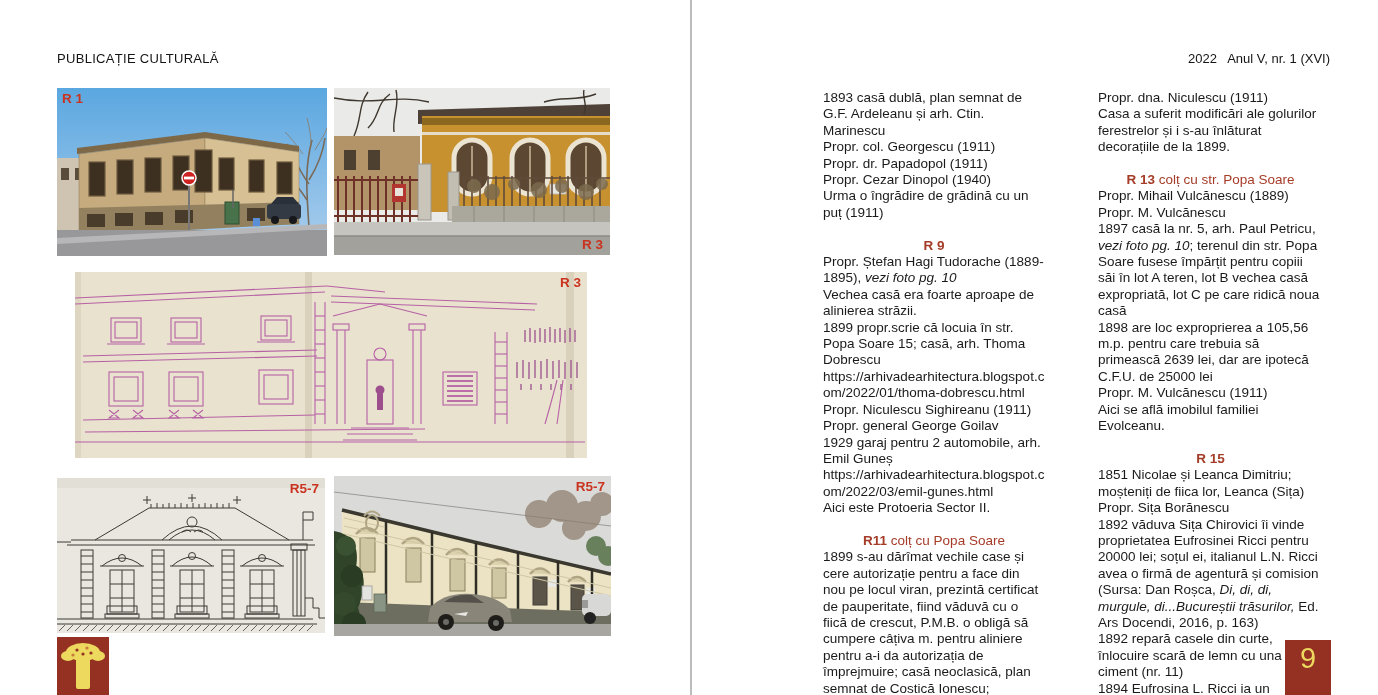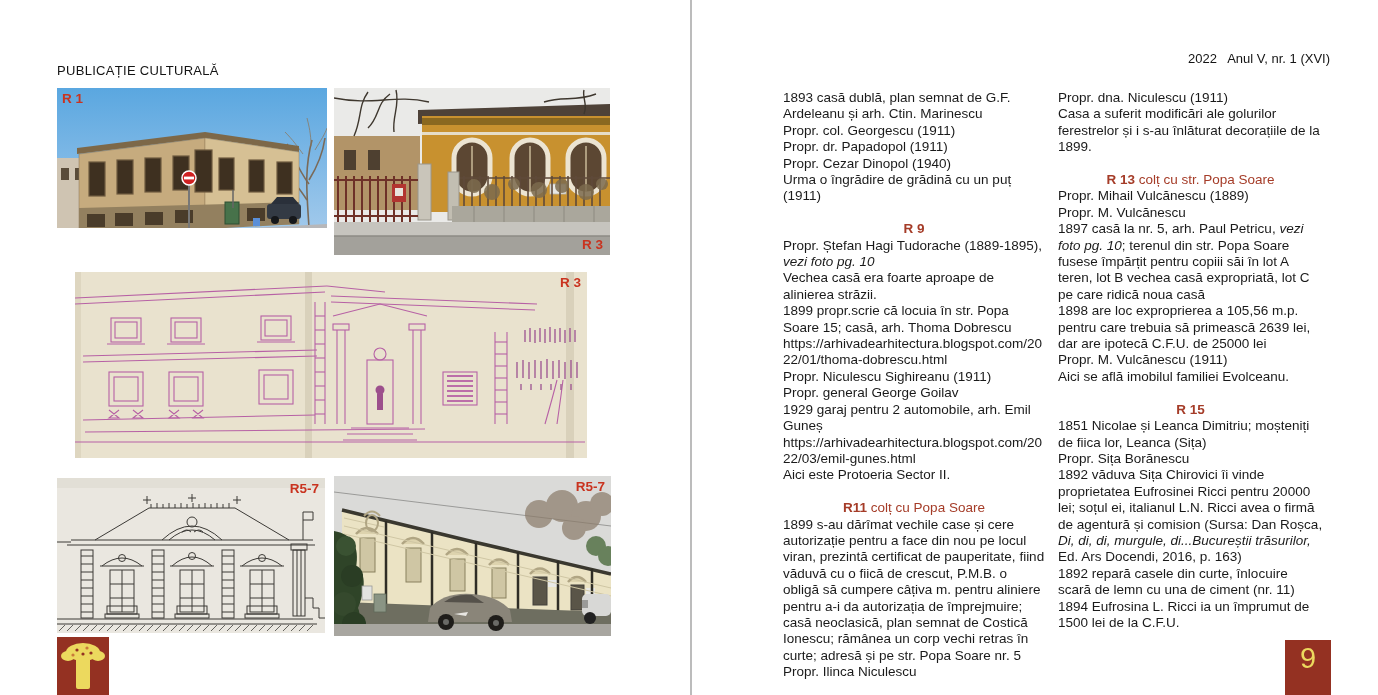--- a/index.html
+++ b/index.html
@@ -1,49 +1,49 @@
 <!DOCTYPE html>
 <html style="--heading-red: #a53c28; --label-red: #c9331f; --footer-maroon: #943122; --footer-yellow: #ecd95e;"><head>
 <meta charset="utf-8">
 <style>
   html,body{margin:0;padding:0;background:#fff;}
   .spread{position:relative;width:1378px;height:695px;background:#ffffff;overflow:hidden;
           font-family:"Liberation Sans","DejaVu Sans",sans-serif;color:#1a1a1a;}
   .divider{position:absolute;left:690px;top:0;width:2px;height:695px;background:#bcbcbc;}
 
-  .hdr-left{position:absolute;left:57px;top:51px;font-size:13px;letter-spacing:.3px;color:#141414;white-space:pre;margin-top:12px;}
+  .hdr-left{position:absolute;left:57px;top:51px;font-size:13px;letter-spacing:.3px;color:#141414;white-space:pre;}
   .hdr-right{position:absolute;right:48px;top:51px;font-size:13px;color:#141414;white-space:pre;}
 
   .img-box{position:absolute;overflow:hidden;}
   .img-box svg{display:block;}
   .img-label{position:absolute;font-size:13.5px;font-weight:bold;color:var(--label-red);line-height:1;}
   .lab-tl{left:5px;top:4px;} .lab-tr{right:6px;top:4px;} .lab-br{right:7px;bottom:4px;}
 
   .tcol{position:absolute;top:90px;font-size:13.5px;line-height:16.4px;}
-  .tline{white-space:pre-wrap;}
+  .tline{white-space:pre-wrap;margin-left:40px;}
   .tline .em{font-style:italic;}
   .tline .url{word-break:break-all;}
   .theading{color:var(--heading-red);margin-top:16.4px;text-align:center;}
   .theading .b{font-weight:bold;}
 
   .logo-box{position:absolute;left:57px;top:637px;width:52px;height:58px;background:var(--footer-maroon);}
   .pagenum-box{position:absolute;left:1285px;top:640px;width:46px;height:55px;background:var(--footer-maroon);
                display:flex;justify-content:center;align-items:flex-start;}
   .pagenum{font-size:29px;line-height:1.25;color:var(--footer-yellow);font-weight:normal;}
 </style>
 </head>
 <body>
 
 <div class="spread">
 
   <div class="divider"></div>
 
   <div class="hdr-left">PUBLICAȚIE CULTURALĂ</div>
 
-  <div class="img-box" style="left:57px;top:88px;width:270px;height:140px;">
+  <div class="img-box" style="left:57px;top:88px;width:270px;height:168px;">
     <svg width="270" height="168" viewBox="0 0 270 168">
       <defs>
           <linearGradient id="sky1" x1="0" y1="0" x2="0" y2="1">
         <stop offset="0" stop-color="#5aa7e0"></stop>
             <stop offset="1" stop-color="#a5cbec"></stop>
           </linearGradient>
         </defs>
       <rect width="270" height="150" fill="url(#sky1)"></rect>
       <rect x="0" y="70" width="30" height="72" fill="#cfc4b2"></rect>
       <rect x="4" y="80" width="8" height="12" fill="#5a4c3a"></rect>

